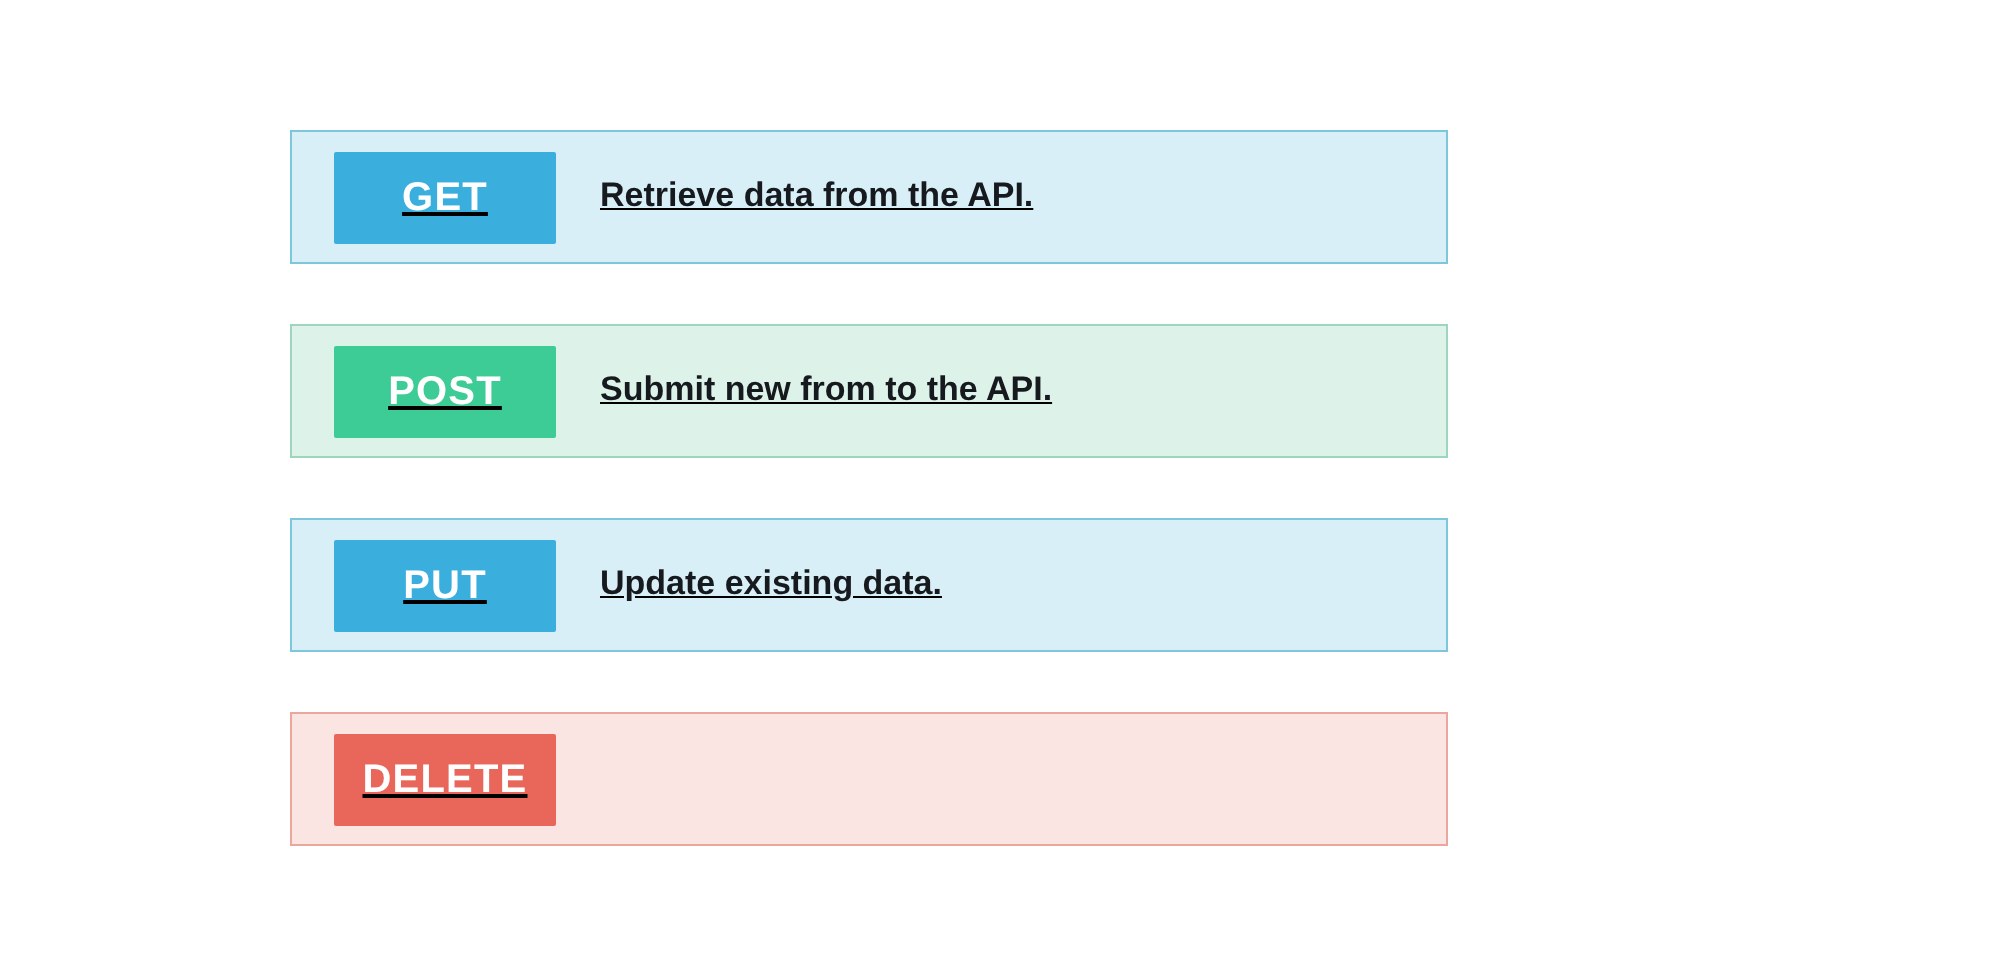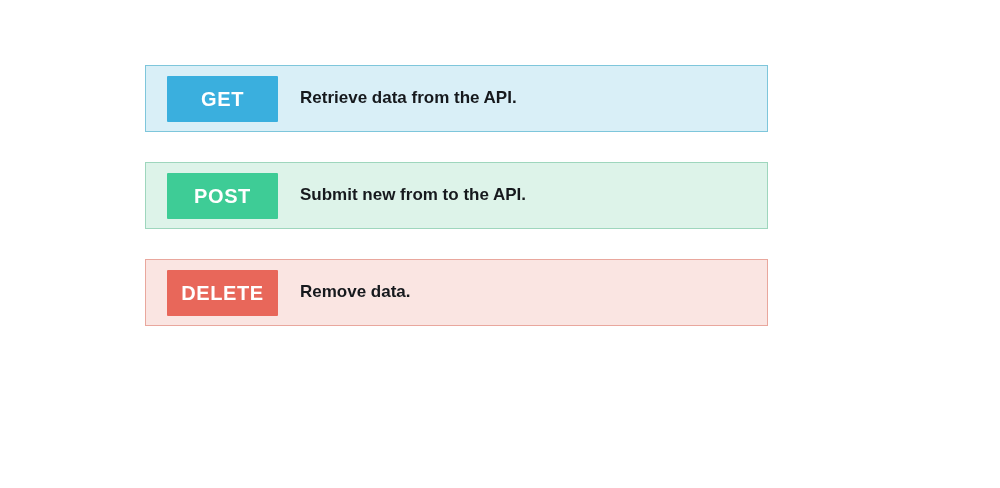--- a/index.html
+++ b/index.html
@@ -18,28 +18,29 @@
 
   #methods-list {
     position: absolute;
     left: 145px;
     top: 65px;
     width: 710px;
   }
 
   .method-row {
     box-sizing: border-box;
-    width: 623px;
+    width: 579px;
     height: 67px;
     margin-bottom: 30px;
     display: flex;
     align-items: center;
     border-style: solid;
     border-width: 1px;
     position: relative;
+    text-decoration: underline;
   }
   .method-row:last-child {
     margin-bottom: 5px;
   }
 
   .method-badge {
     box-sizing: border-box;
     width: 111px;
     height: 46px;
     margin-left: 21px;
@@ -100,19 +101,22 @@
   <div class="method-row v-blue">
     <span class="method-badge">GET</span>
     <span class="method-desc">Retrieve data from the API.</span>
   </div>
 
   <div class="method-row v-green">
     <span class="method-badge">POST</span>
     <span class="method-desc">Submit new from to the API.</span>
   </div>
 
+  <div class="method-row v-blue">
+    <span class="method-badge">PUT</span>
+    <span class="method-desc">Update existing data.</span>
+  </div>
 
   <div class="method-row v-red">
     <span class="method-badge">DELETE</span>
-    <span class="method-desc">Remove data.</span>
   </div>
 
 </div>
 
 </body></html>

